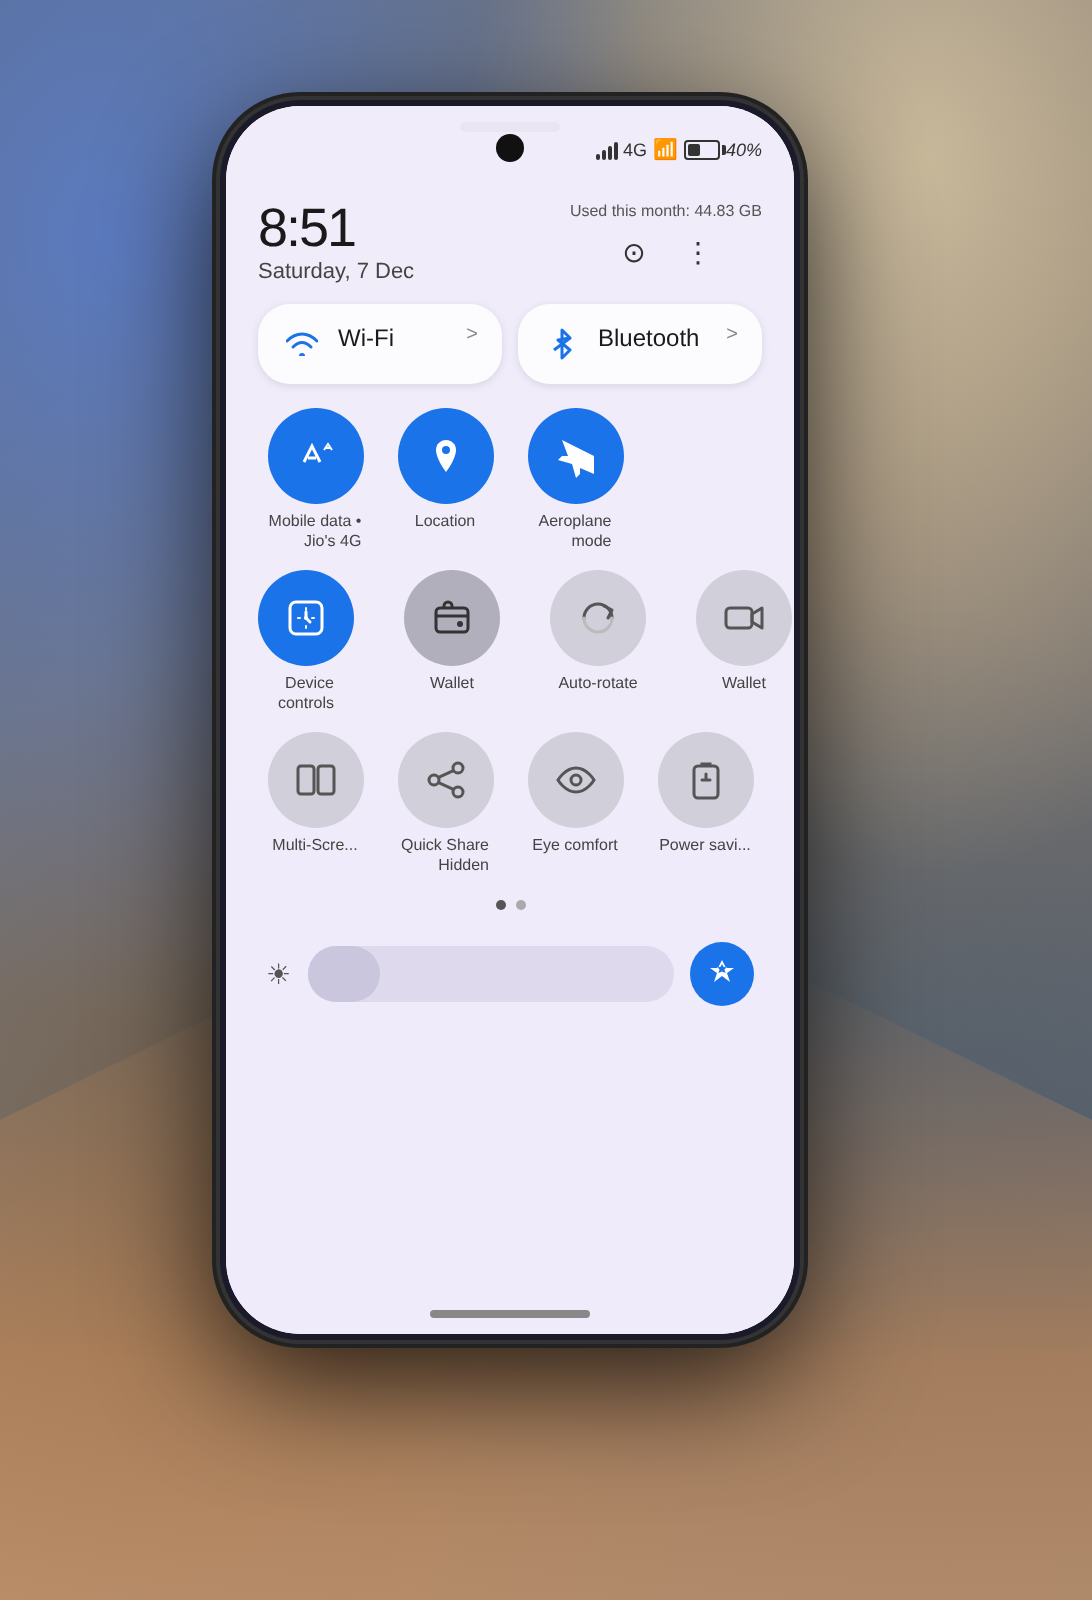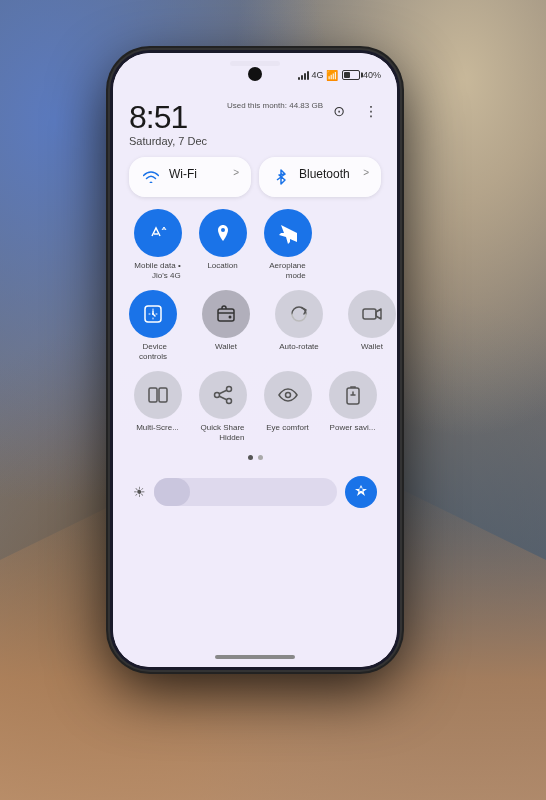--- a/index.html
+++ b/index.html
@@ -179,36 +179,36 @@
     
     .time-row {
       display: flex;
       justify-content: space-between;
       align-items: flex-start;
       margin-bottom: 2px;
     }
 
     .time-block {}
     .time-display {
-      font-size: 32px;
+      font-size: 27px;
       font-weight: 300;
       color: #1a1a1a;
       line-height: 1;
       letter-spacing: -1px;
     }
     .date-display {
       font-size: 11px;
       color: #444;
       margin-top: 2px;
     }
 
     .top-right-icons {
       display: flex;
-      flex-direction: row;
-      align-items: flex-start;
+      flex-direction: column;
+      align-items: center;
       gap: 6px;
     }
     .data-usage {
       font-size: 8px;
       color: #555;
       text-align: right;
     }
     .icon-row {
       display: flex;
       gap: 12px;
@@ -431,21 +431,21 @@
               <span></span>
                 <span></span>
                 <span></span>
                 <span></span>
             </div>
             <span style="font-size:9px;color:#333;">4G</span>
             <span style="font-size:10px;">📶</span>
             <div class="battery-body">
               <div class="battery-fill"></div>
             </div>
-            <span style="font-size:9px;color:#333;">40%</span>
+            <span style="font-size:9px;color:#333;font-style:italic;">40%</span>
           </div>
         </div>
 
         <div class="panel">
 
           <div class="time-row">
             <div class="time-block">
               <div class="time-display">8:51</div>
               <div class="date-display">Saturday, 7 Dec</div>
             </div>

